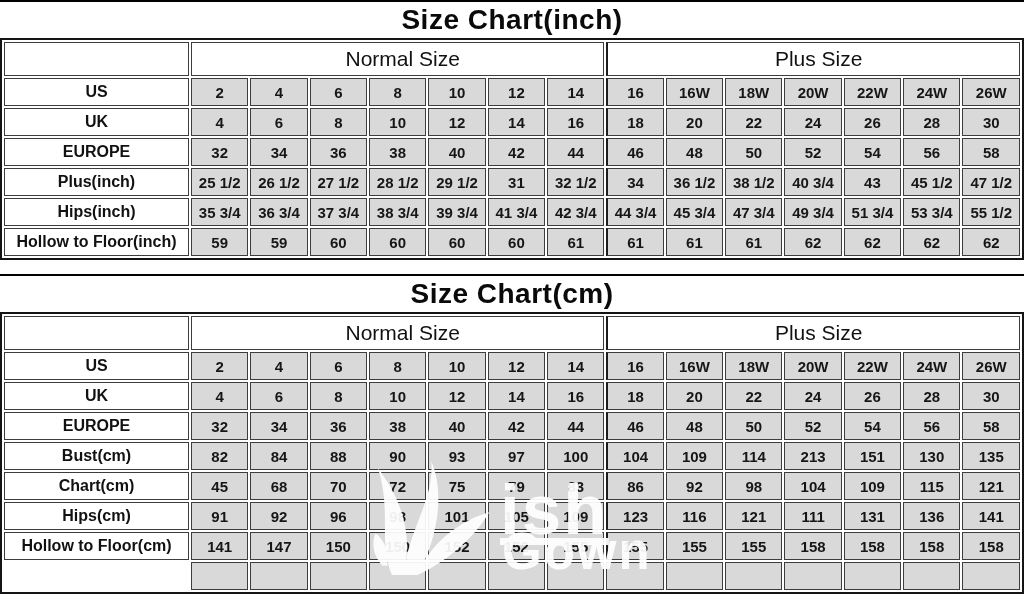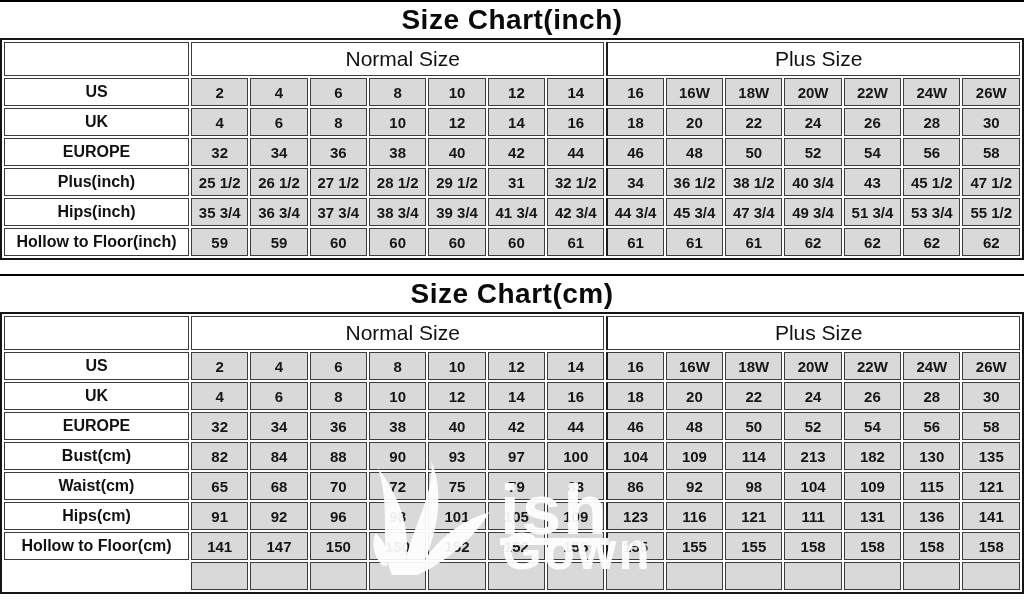--- a/index.html
+++ b/index.html
@@ -316,27 +316,27 @@
               <td class="size-cell">84</td>
               <td class="size-cell">88</td>
               <td class="size-cell">90</td>
               <td class="size-cell">93</td>
               <td class="size-cell">97</td>
               <td class="size-cell">100</td>
               <td class="size-cell plus-start">104</td>
               <td class="size-cell">109</td>
               <td class="size-cell">114</td>
               <td class="size-cell">213</td>
-              <td class="size-cell">182</td>
+              <td class="size-cell">151</td>
               <td class="size-cell">130</td>
               <td class="size-cell">135</td>
             </tr>
             <tr>
-              <th class="row-label">Waist(cm)</th>
-              <td class="size-cell">65</td>
+              <th class="row-label">Chart(cm)</th>
+              <td class="size-cell">45</td>
               <td class="size-cell">68</td>
               <td class="size-cell">70</td>
               <td class="size-cell">72</td>
               <td class="size-cell">75</td>
               <td class="size-cell">79</td>
               <td class="size-cell">83</td>
               <td class="size-cell plus-start">86</td>
               <td class="size-cell">92</td>
               <td class="size-cell">98</td>
               <td class="size-cell">104</td>

